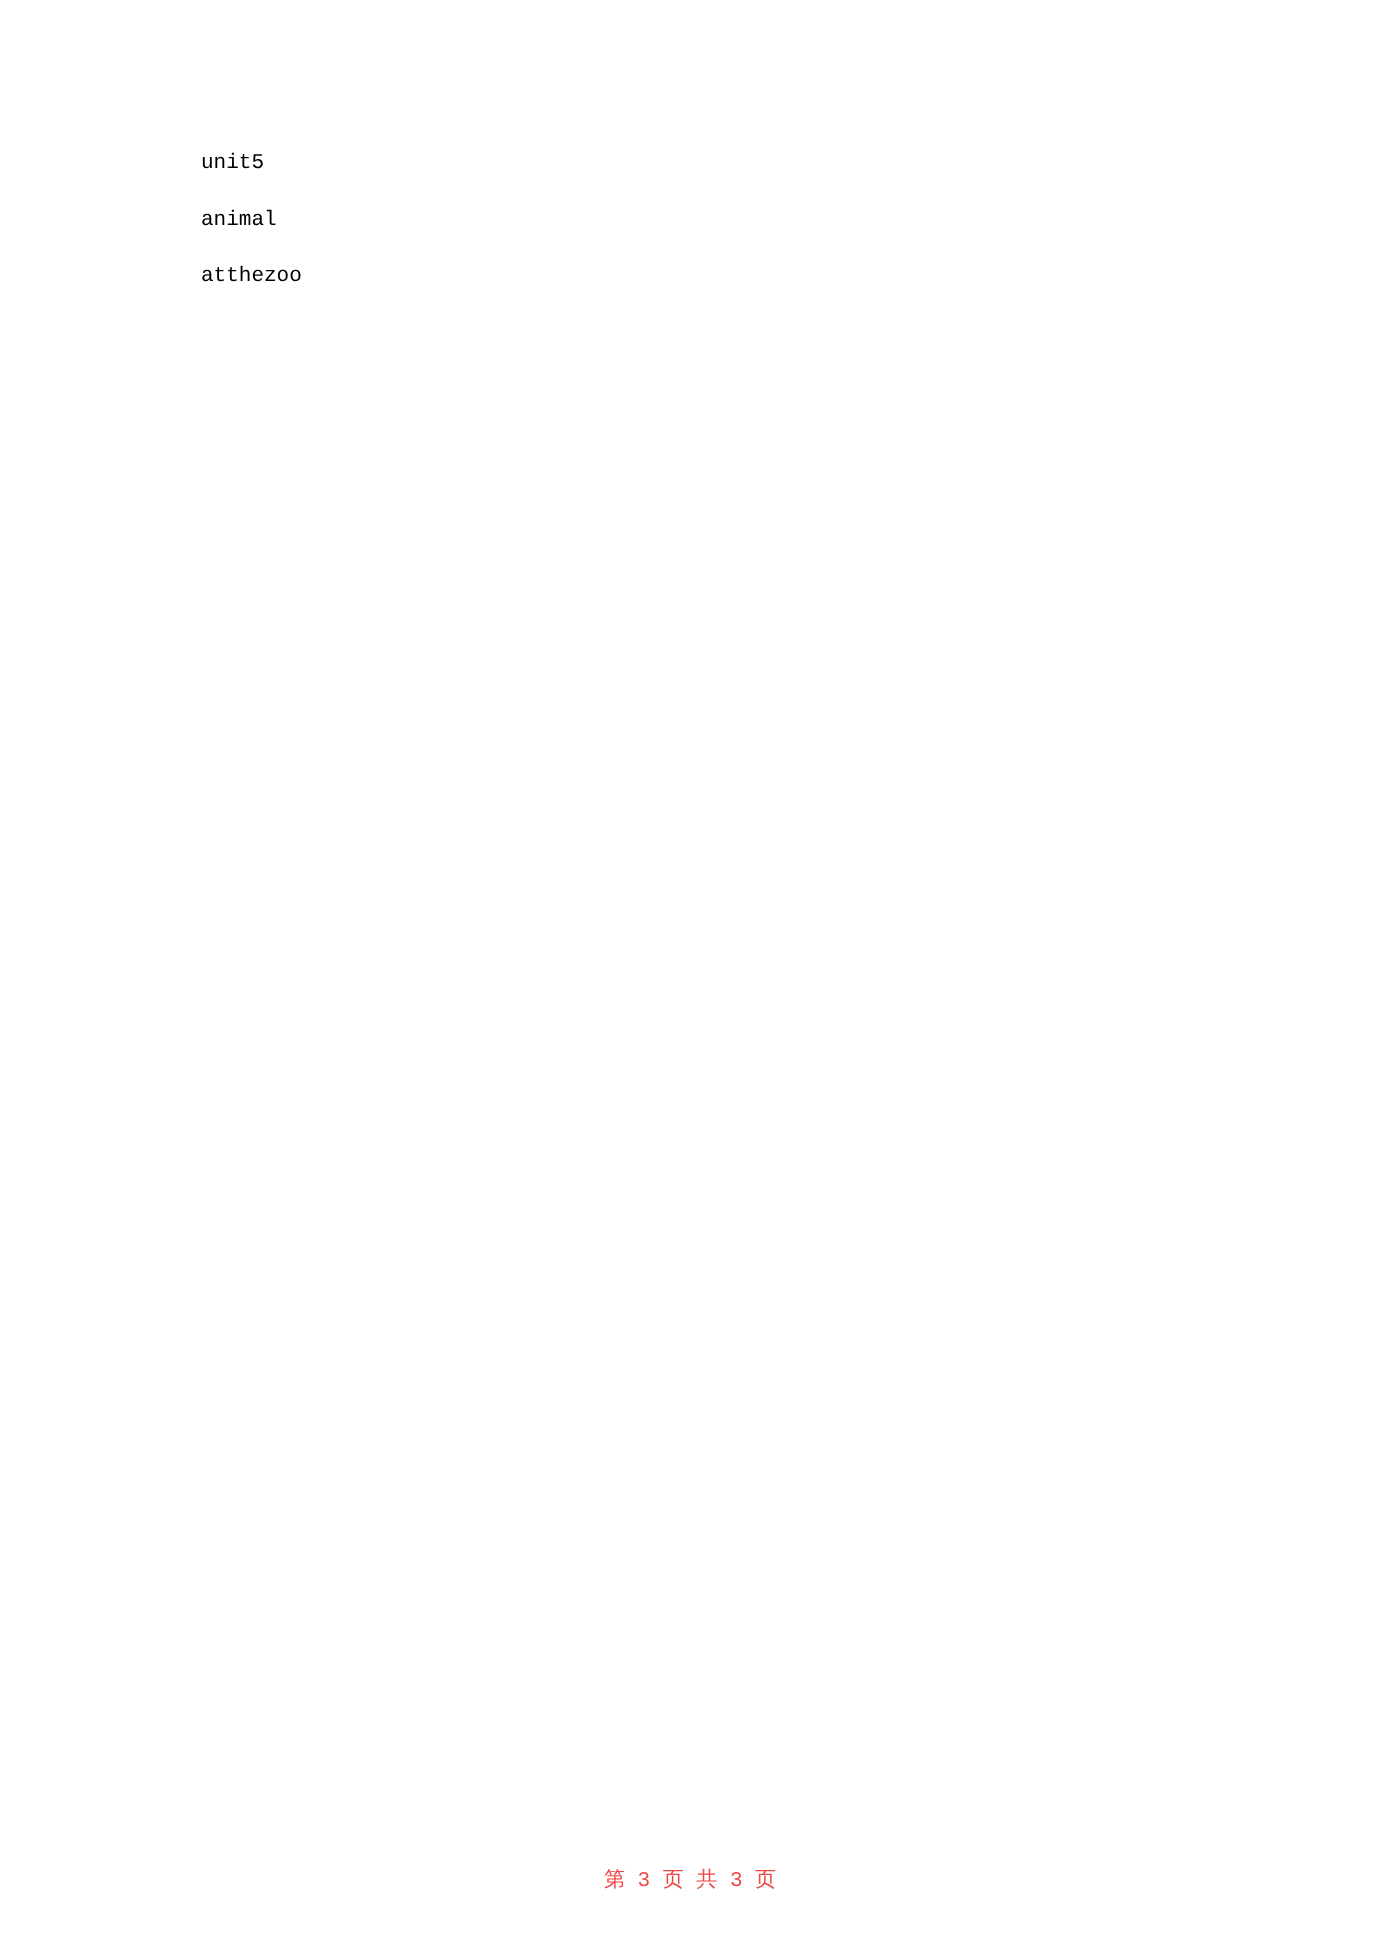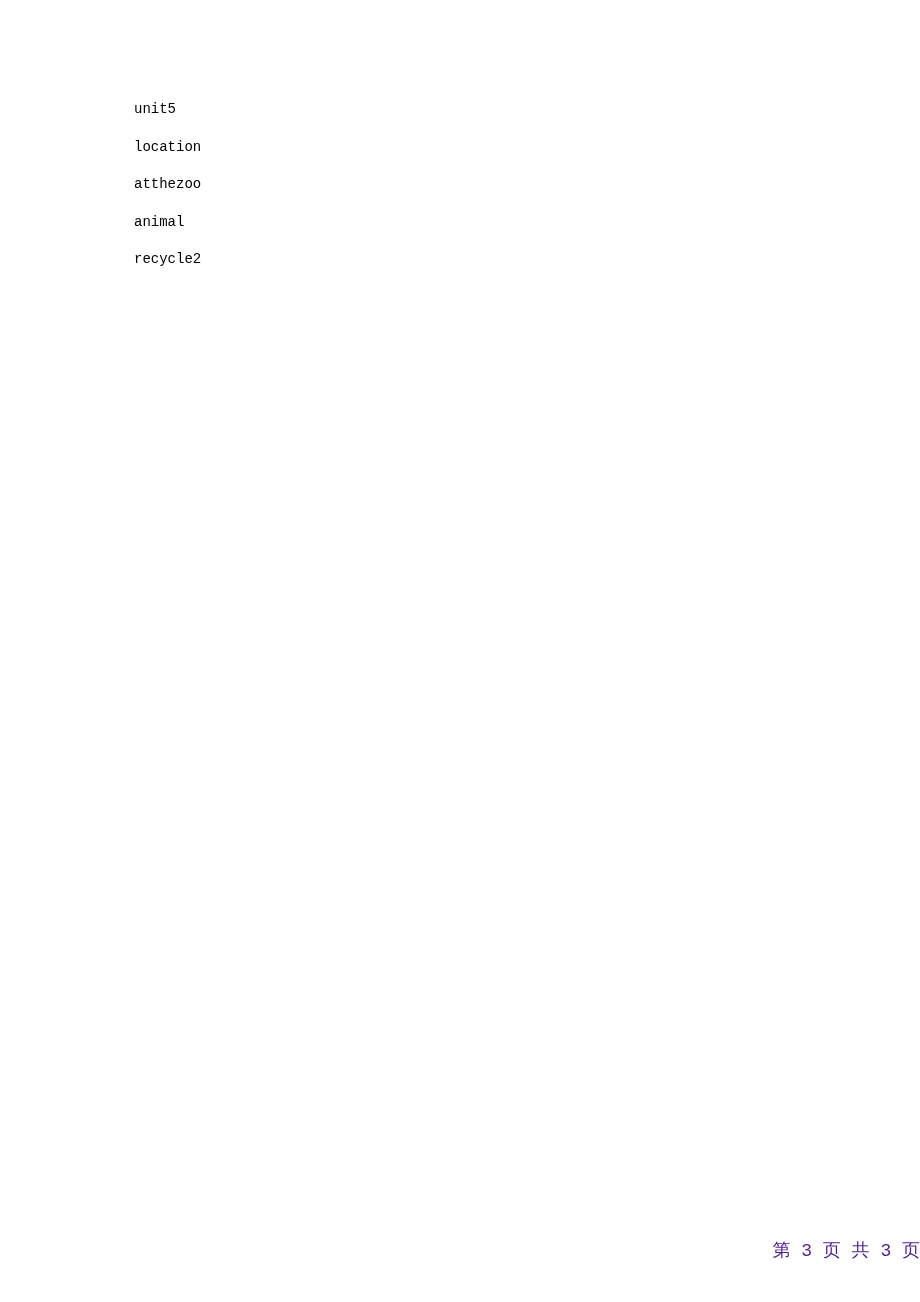--- a/index.html
+++ b/index.html
@@ -26,41 +26,35 @@
     .list-item {
       margin-bottom: 18px;
       line-height: 1.4;
     }
 
     .footer {
       position: absolute;
       bottom: 40px;
       left: 0;
       right: 0;
-      text-align: right;
-      font-size: 18px;
-      color: #4c1d95;
+      text-align: center;
+      font-size: 14px;
+      color: #ef4444;
     }
   </style>
 </head>
 <body>
 
 <div class="content-area">
   <div class="list-item">
     <span>unit5</span>
   </div>
   <div class="list-item">
-    <span>location</span>
+    <span>animal</span>
   </div>
   <div class="list-item">
     <span>atthezoo</span>
-  </div>
-  <div class="list-item">
-    <span>animal</span>
-  </div>
-  <div class="list-item">
-    <span>recycle2</span>
   </div>
 </div>
 
 <div class="footer">
   <span>第 3 页  共 3 页</span>
 </div>
 
 </body></html>

